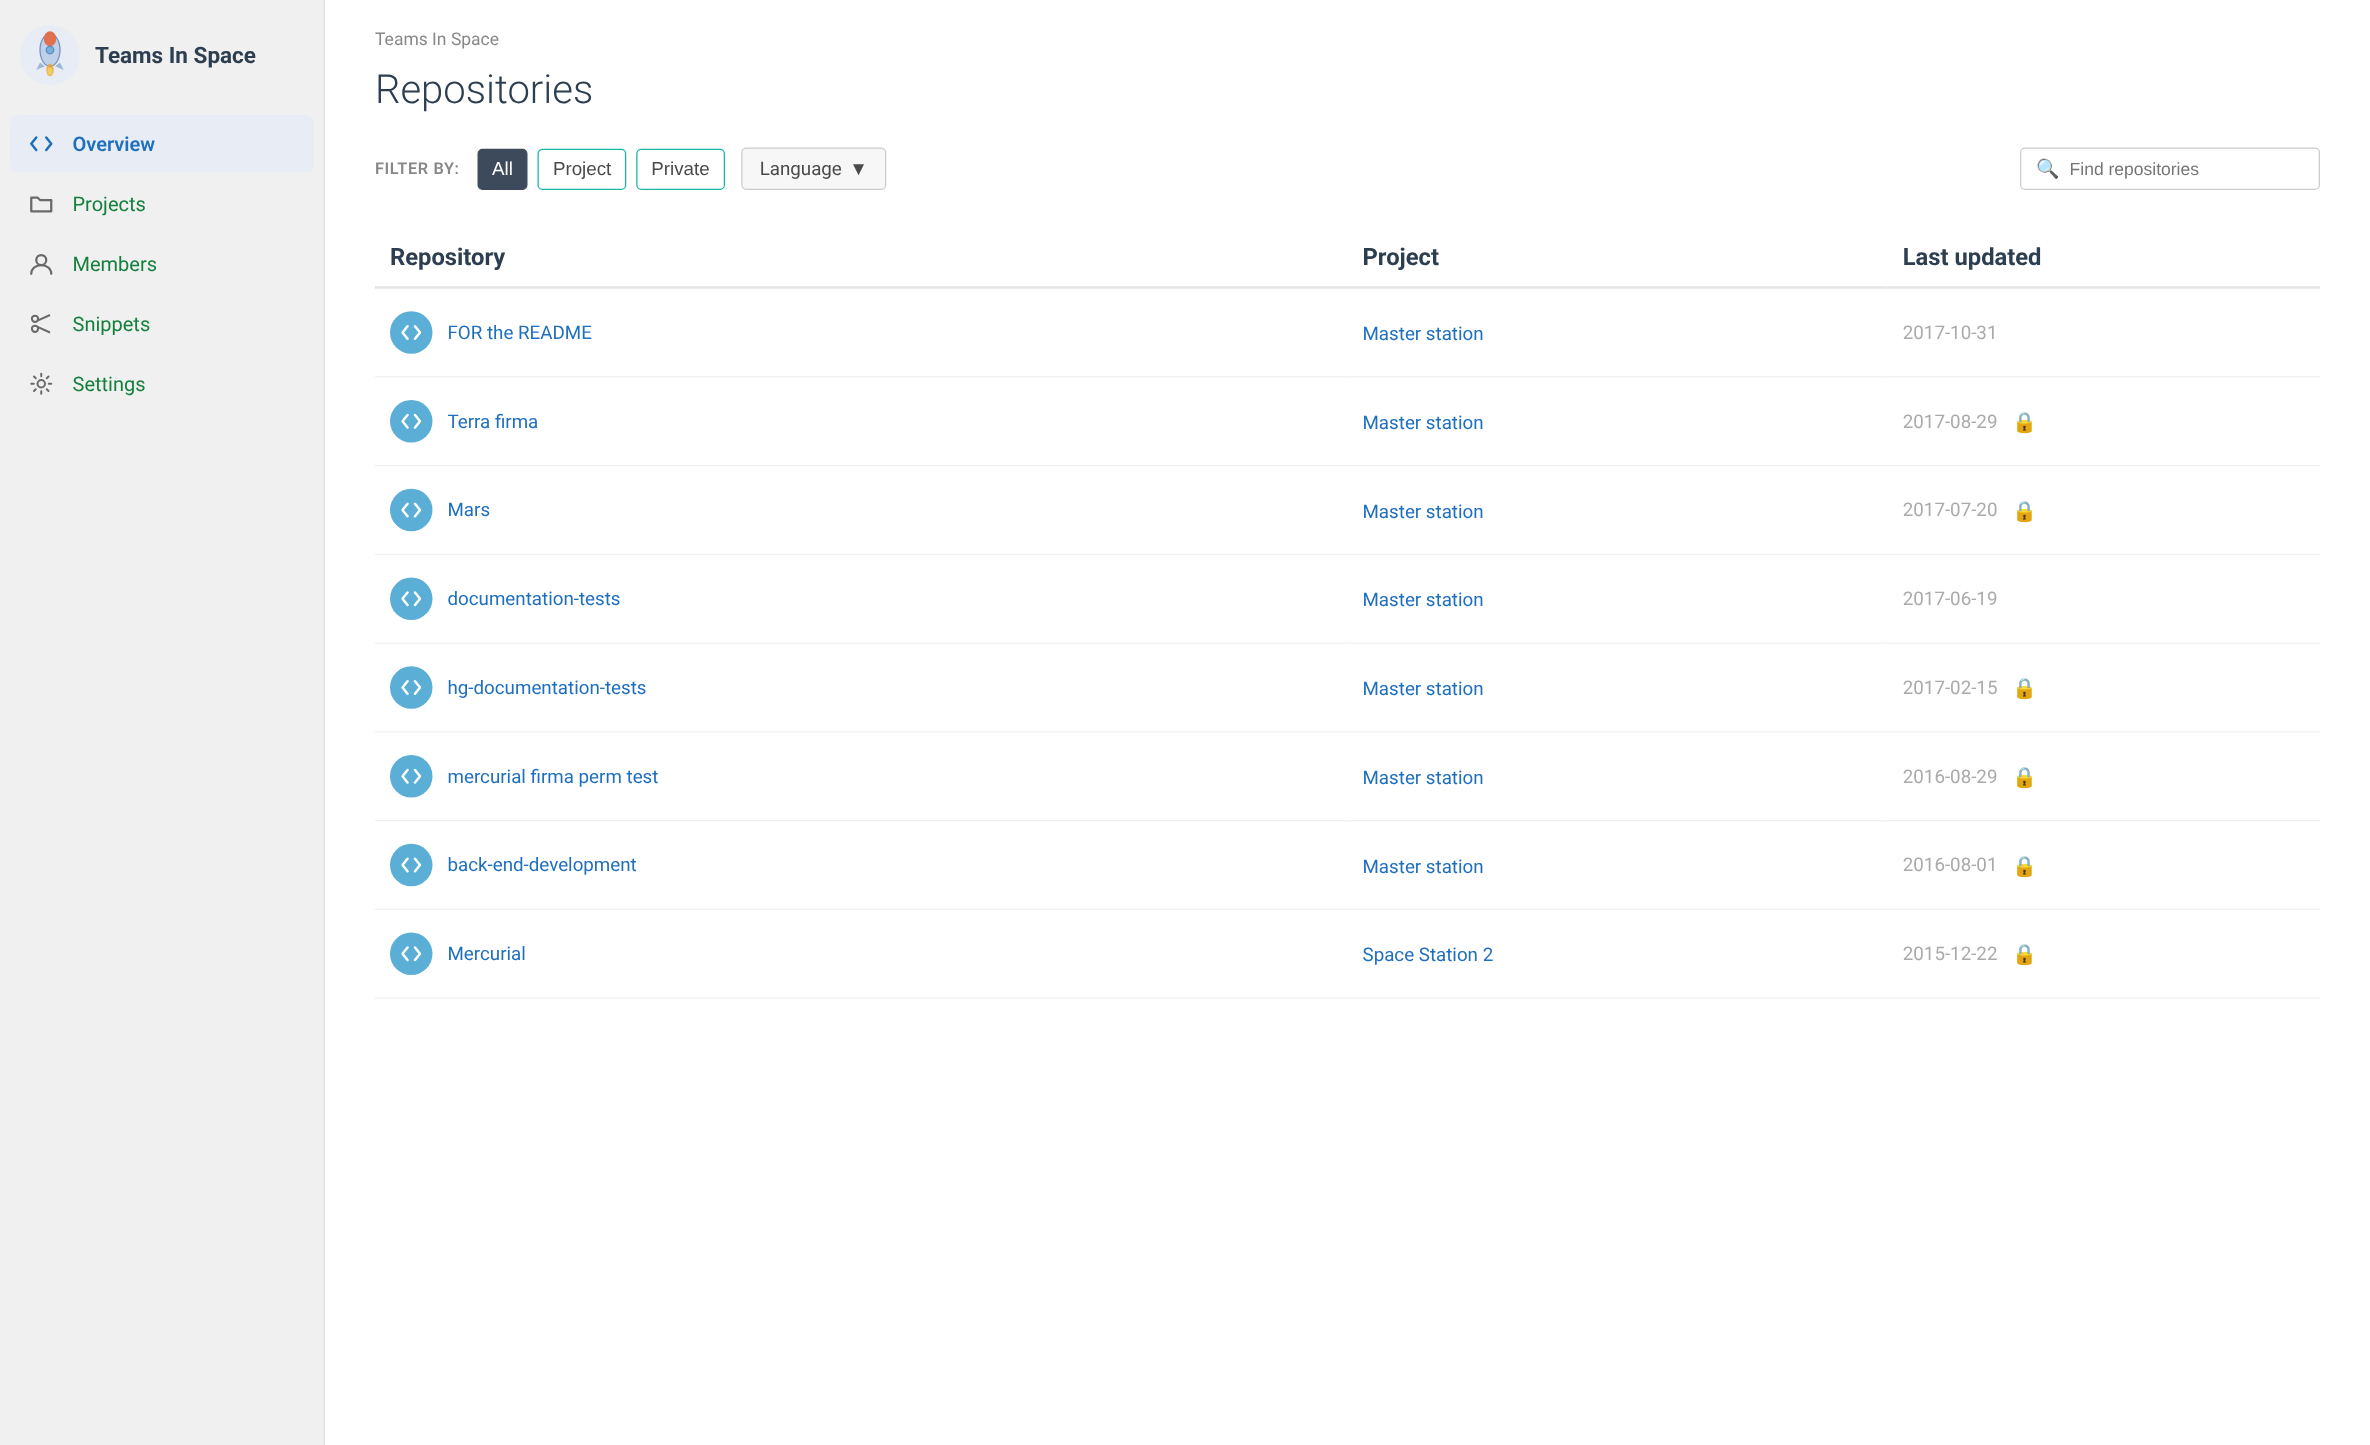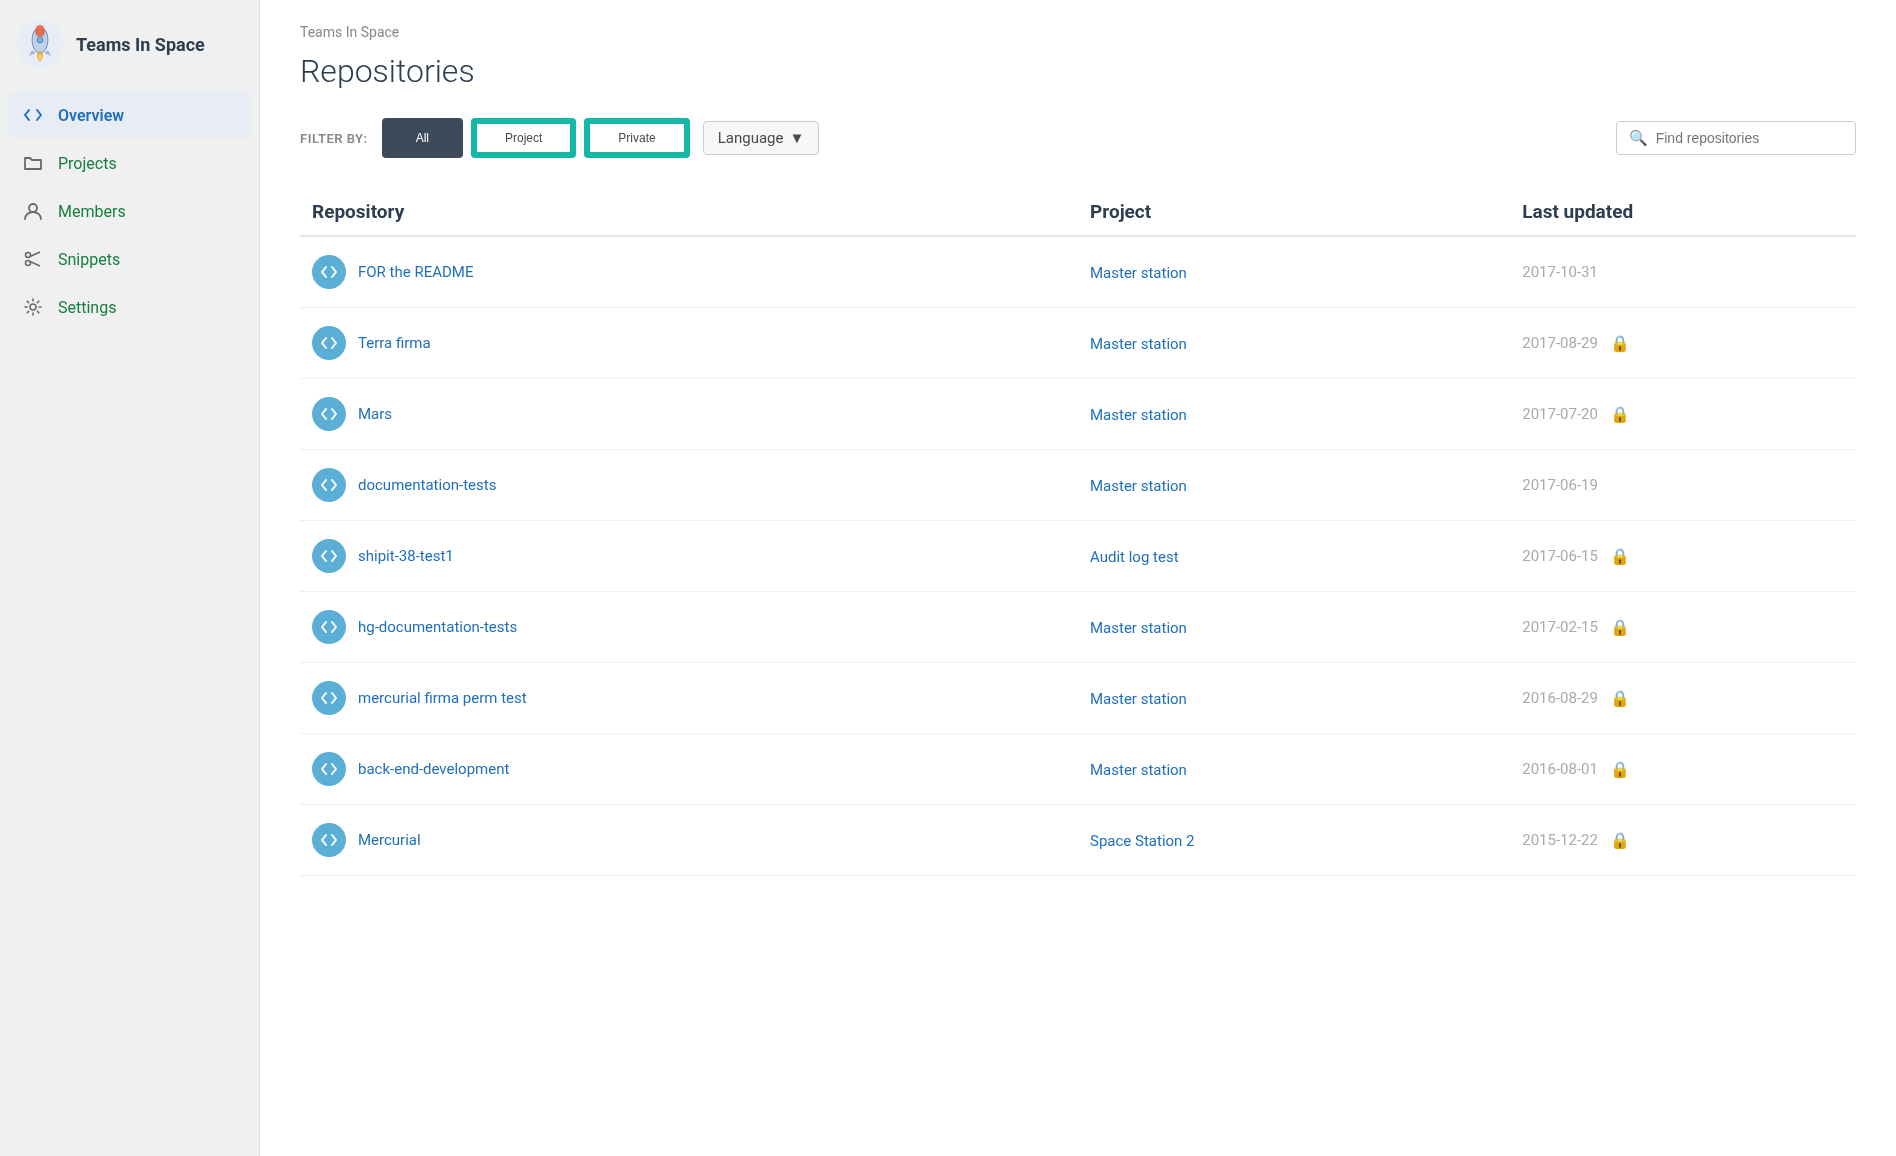--- a/index.html
+++ b/index.html
@@ -92,25 +92,25 @@
       margin-bottom: 32px;
     }
     .filter-label {
       font-size: 13px;
       font-weight: 600;
       color: #888;
       letter-spacing: 0.5px;
       margin-right: 6px;
     }
     .filter-btn {
-      padding: 7px 28px;
+      padding: 7px 11px;
       border-radius: 4px;
-      border: 6px solid #14b8a6;
+      border: 1px solid #14b8a6;
       background: #fff;
-      font-size: 12px;
+      font-size: 15px;
       color: #4a4a4a;
       cursor: pointer;
     }
     .filter-btn.active {
       background: #3c4a5c;
       color: #fff;
       border-color: #3c4a5c;
     }
     .language-dropdown {
       display: flex;
@@ -407,40 +407,20 @@
         </tr>
         <tr class="repo-row">
           <td>
     <div class="repo-cell">
       <div class="repo-icon">
         <svg width="16" height="16" viewBox="0 0 16 16" fill="none" xmlns="http://www.w3.org/2000/svg">
           <polyline points="5,3 1,8 5,13" stroke="white" stroke-width="2" fill="none" stroke-linecap="round" stroke-linejoin="round"></polyline>
           <polyline points="11,3 15,8 11,13" stroke="white" stroke-width="2" fill="none" stroke-linecap="round" stroke-linejoin="round"></polyline>
         </svg>
       </div>
-      <a class="repo-link">shipit-38-test1</a>
-    </div>
-  </td>
-          <td><a class="project-link">Audit log test</a></td>
-          <td>
-    <div class="date-lock-cell">
-      <span class="date-cell">2017-06-15</span>
-      <span class="lock-icon">🔒</span>
-    </div>
-  </td>
-        </tr>
-        <tr class="repo-row">
-          <td>
-    <div class="repo-cell">
-      <div class="repo-icon">
-        <svg width="16" height="16" viewBox="0 0 16 16" fill="none" xmlns="http://www.w3.org/2000/svg">
-          <polyline points="5,3 1,8 5,13" stroke="white" stroke-width="2" fill="none" stroke-linecap="round" stroke-linejoin="round"></polyline>
-          <polyline points="11,3 15,8 11,13" stroke="white" stroke-width="2" fill="none" stroke-linecap="round" stroke-linejoin="round"></polyline>
-        </svg>
-      </div>
       <a class="repo-link">hg-documentation-tests</a>
     </div>
   </td>
           <td><a class="project-link">Master station</a></td>
           <td>
     <div class="date-lock-cell">
       <span class="date-cell">2017-02-15</span>
       <span class="lock-icon">🔒</span>
     </div>
   </td>

